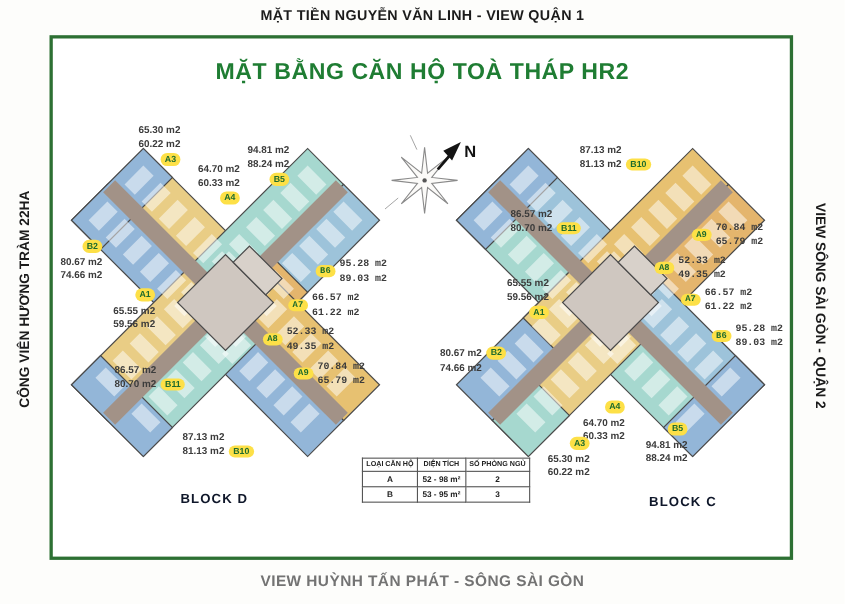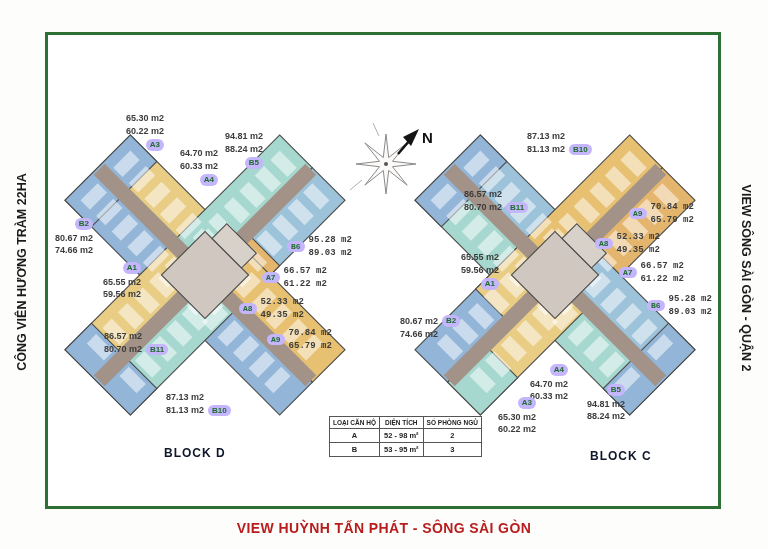--- a/index.html
+++ b/index.html
@@ -1,57 +1,59 @@
 <!DOCTYPE html>
 <html><head>
 <meta charset="utf-8">
 <style>
   html,body{margin:0;padding:0;background:#ffffff;}
   .page{position:relative;width:768px;height:549px;background:#fdfdfb;overflow:hidden;
         font-family:"Liberation Sans",sans-serif;}
   .toplab{position:absolute;top:6px;left:0;width:100%;text-align:center;
           font-size:13px;font-weight:bold;color:#1b1b1b;letter-spacing:.3px;}
   .botlab{position:absolute;top:520px;left:0;width:100%;text-align:center;
-          font-size:14px;font-weight:bold;color:#b91c1c;letter-spacing:.4px;}
+          font-size:14px;font-weight:bold;color:#737373;letter-spacing:.4px;}
   .sidelab{position:absolute;font-size:12.5px;font-weight:bold;color:#1b1b1b;white-space:nowrap;}
   .leftlab{left:22px;top:272px;transform:translate(-50%,-50%) rotate(-90deg);}
   .rightlab{left:746px;top:278px;transform:translate(-50%,-50%) rotate(90deg);}
   .frame{position:absolute;left:45px;top:32px;width:676px;height:477px;
          border:3px solid #2d7033;box-sizing:border-box;background:#fff;}
   .title{position:absolute;top:54px;left:0;width:100%;text-align:center;
          font-size:21px;font-weight:bold;color:#1f7d33;letter-spacing:.5px;}
   .plan{position:absolute;z-index:1;}
   .compass{position:absolute;left:346px;top:118px;z-index:2;}
   .lab{position:absolute;font-size:9px;font-weight:bold;color:#3c3c3c;line-height:1.4;
        white-space:nowrap;z-index:3;}
   .areas{display:flex;flex-direction:column;}
   .col{display:flex;flex-direction:column;align-items:flex-end;gap:2px;}
   .row{display:flex;align-items:center;gap:4px;font-family:Liberation Mono, monospace;}
   .rowe{display:flex;align-items:flex-end;gap:4px;}
   .rows{display:flex;align-items:flex-start;gap:4px;}
-  .badge{display:inline-block;background:#c4b5fd;color:#1e6b2d;font-size:8px;font-weight:bold;
+  .badge{display:inline-block;background:#fde047;color:#1e6b2d;font-size:8px;font-weight:bold;
          padding:1px 4px;border-radius:7px;line-height:1.2;}
   .ml{margin-left:18px;} .ml2{margin-left:4px;}
   .blockname{position:absolute;font-size:12px;font-weight:bold;color:#0f172a;
              letter-spacing:1px;z-index:3;}
   .legend{position:absolute;left:329px;top:416px;border-collapse:collapse;background:#fff;z-index:4;}
   .legend th{font-size:6.5px;padding:2px 3px;border:1px solid #555;color:#222;}
   .legend td{font-size:7.5px;font-weight:bold;padding:2px 4px;border:1px solid #555;
              text-align:center;color:#222;}
 </style>
 </head>
 <body>
 
 <div class="page">
 
+  <div class="toplab">MẶT TIỀN NGUYỄN VĂN LINH - VIEW QUẬN 1</div>
   <div class="sidelab leftlab">CÔNG VIÊN HƯƠNG TRÀM 22HA</div>
   <div class="sidelab rightlab">VIEW SÔNG SÀI GÒN - QUẬN 2</div>
   <div class="botlab">VIEW HUỲNH TẤN PHÁT - SÔNG SÀI GÒN</div>
 
   <div class="frame"></div>
+  <div class="title">MẶT BẰNG CĂN HỘ TOÀ THÁP HR2</div>
 
   <svg class="plan" style="left:40px;top:110px" width="330" height="330" viewBox="0 0 300 300">
     <g transform="rotate(45 150 150)" stroke="#4a4a4a" stroke-width="1">
       <g>
         <rect x="12" y="108" width="138" height="42" fill="#e9cd85"></rect>
         <rect x="12" y="150" width="138" height="42" fill="#93b6d8"></rect>
         <rect x="12" y="108" width="34" height="84" fill="#93b6d8"></rect>
       </g>
       <g>
         <rect x="108" y="12" width="42" height="138" fill="#a6d8cf"></rect>

